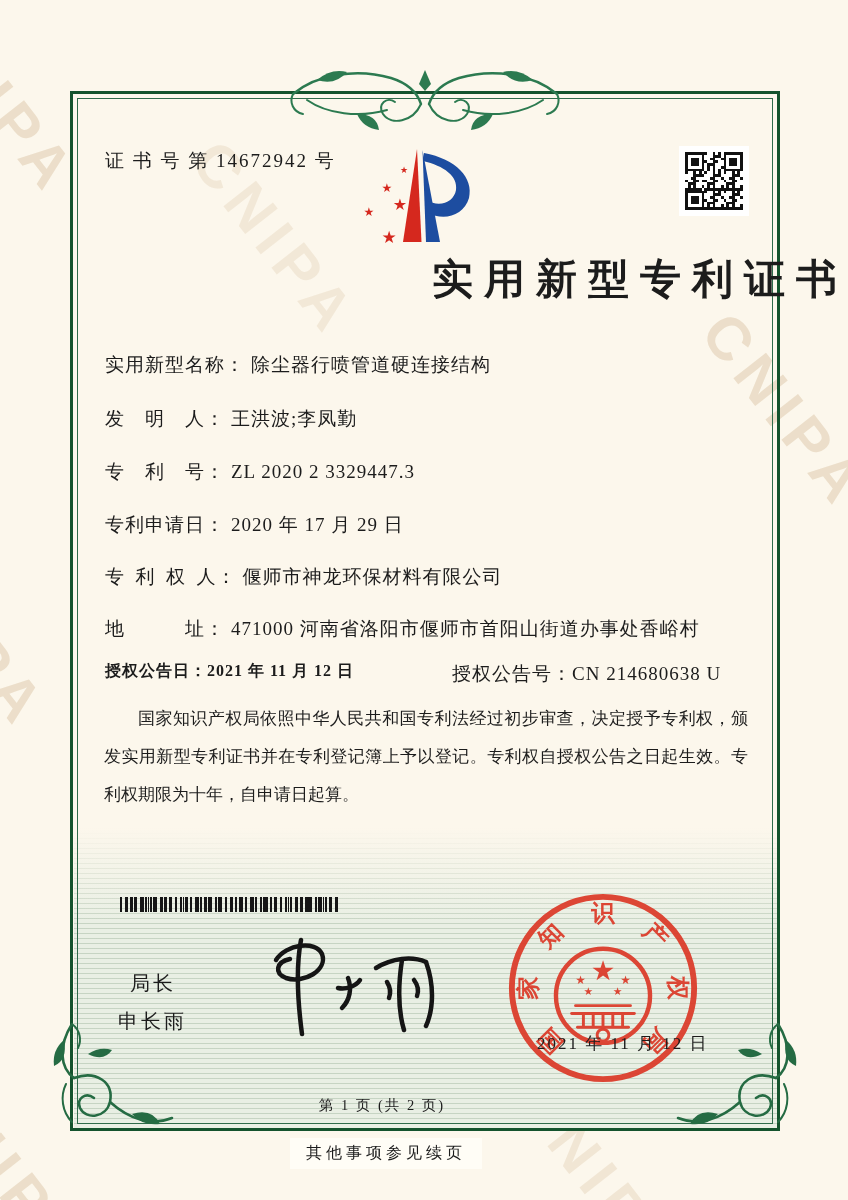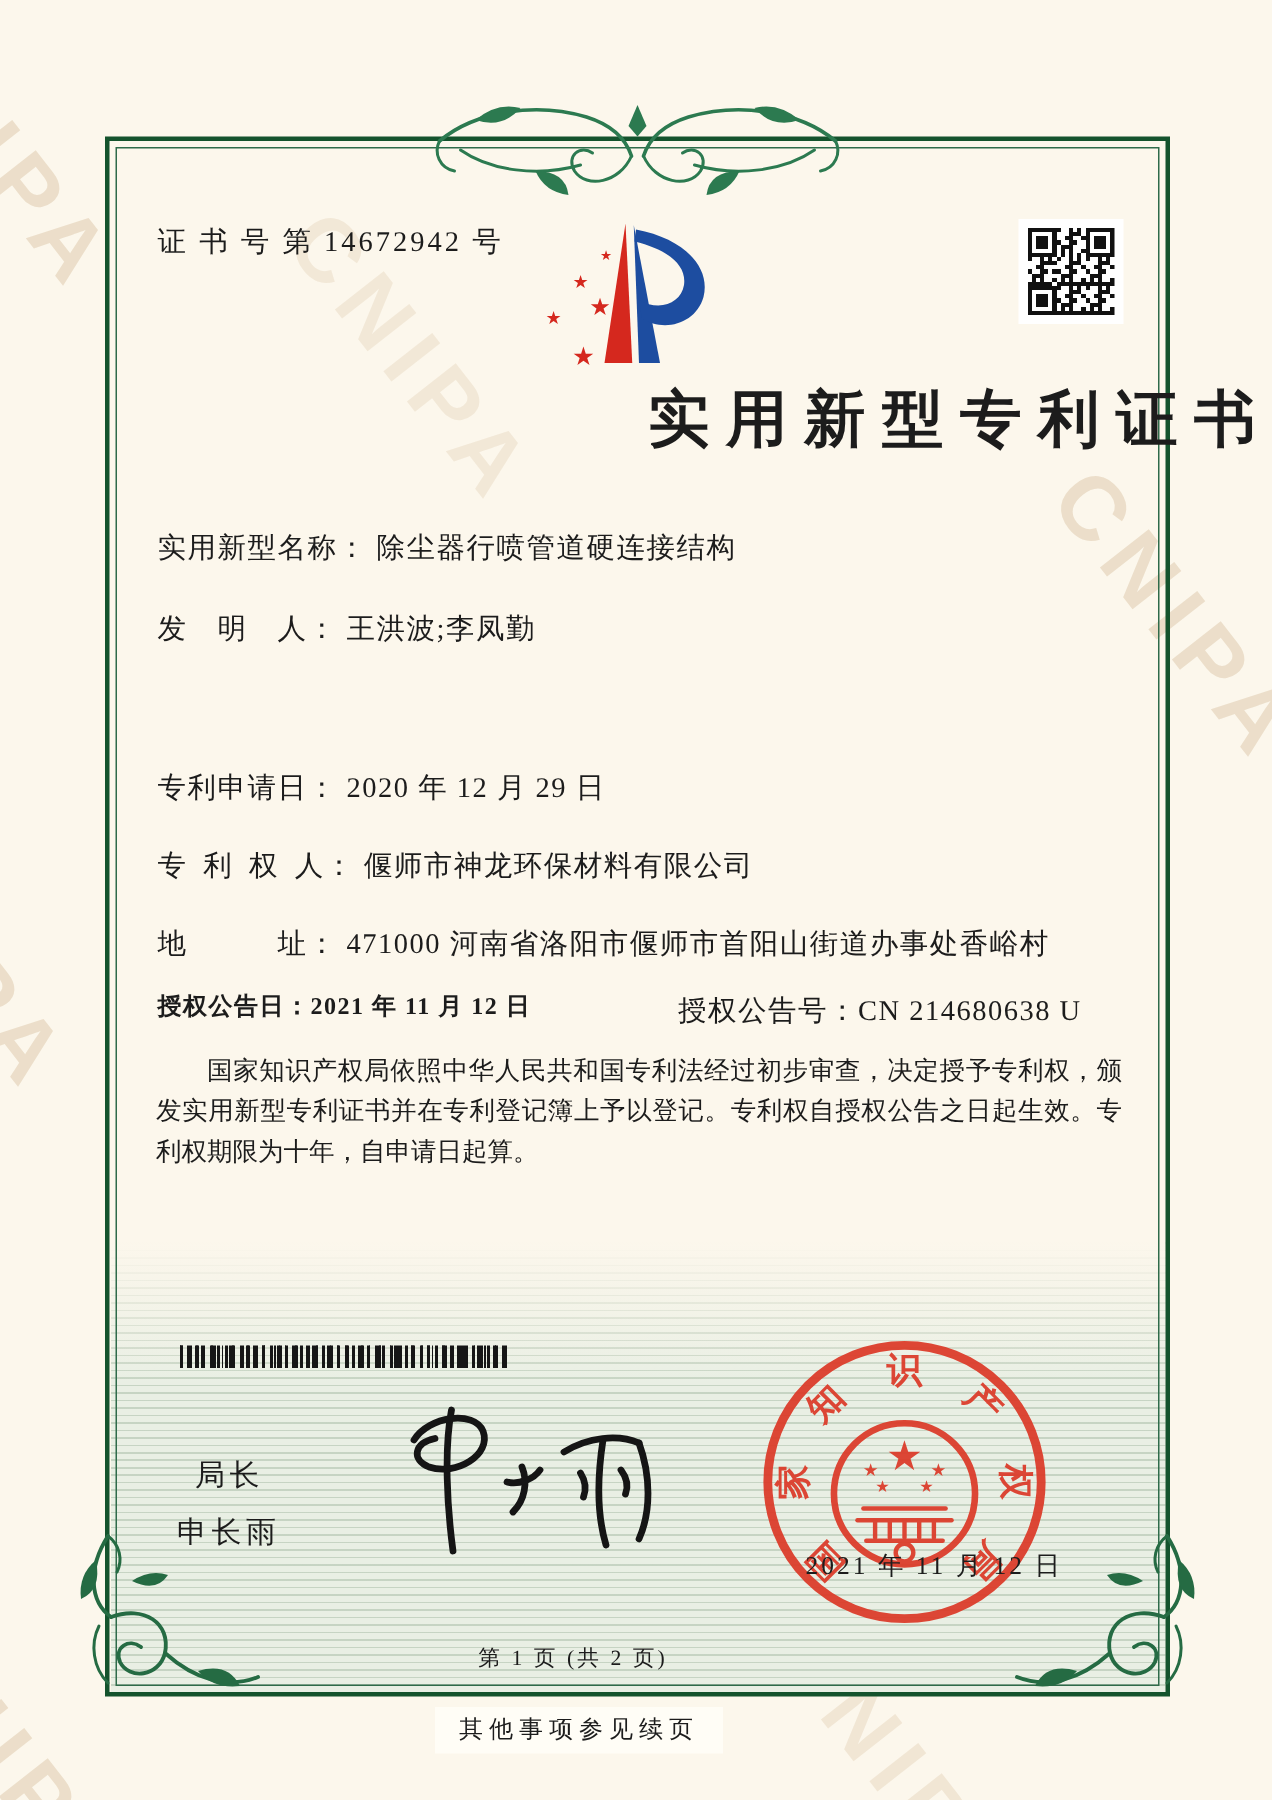--- a/index.html
+++ b/index.html
@@ -40,21 +40,21 @@
 
   .title{position:absolute;left:0;top:252px;width:100%;text-align:right;font-size:41px;
          font-weight:700;letter-spacing:11px;}
 
   .row{position:absolute;left:105px;font-size:19px;letter-spacing:1px;white-space:nowrap;}
   .row .lbl{margin-right:6px;}
   .r0{top:352px;} .r1{top:406px;} .r2{top:459px;} .r3{top:512px;} .r4{top:564px;} .r5{top:616px;}
   .grant-left{position:absolute;left:105px;top:661px;font-size:16px;letter-spacing:1px;white-space:nowrap;font-weight:bold;}
   .grant-right{position:absolute;left:452px;top:661px;font-size:19px;letter-spacing:1px;white-space:nowrap;}
 
-  .body-text{position:absolute;left:104px;top:700px;width:644px;font-size:17px;line-height:27px;
+  .body-text{position:absolute;left:104px;top:700px;width:644px;font-size:17px;line-height:38px;
              text-align:justify;}
   .body-text p{margin:0;text-indent:2em;}
 
   .barcode{position:absolute;left:120px;top:897px;width:218px;height:15px;
     background-image:
       repeating-linear-gradient(90deg,#161616 0 2px,rgba(0,0,0,0) 2px 5px),
       repeating-linear-gradient(90deg,#161616 0 1px,rgba(0,0,0,0) 1px 7px),
       repeating-linear-gradient(90deg,#161616 0 2px,rgba(0,0,0,0) 2px 11px);}
 
   .director-label{position:absolute;left:118px;top:970px;font-size:20px;letter-spacing:3px;margin-left:12px;}
@@ -407,22 +407,25 @@
   </div>
 
   <div class="title">实用新型专利证书</div>
 
   <div class="row r0">
     <span class="lbl">实用新型名称：</span><span class="val">除尘器行喷管道硬连接结构</span>
   </div>
   <div class="row r1">
     <span class="lbl">发　明　人：</span><span class="val">王洪波;李凤勤</span>
   </div>
+  <div class="row r2">
+    <span class="lbl">专　利　号：</span><span class="val">ZL 2020 2 3329447.3</span>
+  </div>
   <div class="row r3">
-    <span class="lbl">专利申请日：</span><span class="val">2020 年 12 月 29 日</span>
+    <span class="lbl">专利申请日：</span><span class="val">2020 年 17 月 29 日</span>
   </div>
   <div class="row r4">
     <span class="lbl">专 利 权 人：</span><span class="val">偃师市神龙环保材料有限公司</span>
   </div>
   <div class="row r5">
     <span class="lbl">地　　　址：</span><span class="val">471000 河南省洛阳市偃师市首阳山街道办事处香峪村</span>
   </div>
 
   <div class="grant-left">
     <span class="lbl">授权公告日：</span><span class="val">2021 年 11 月 12 日</span>

